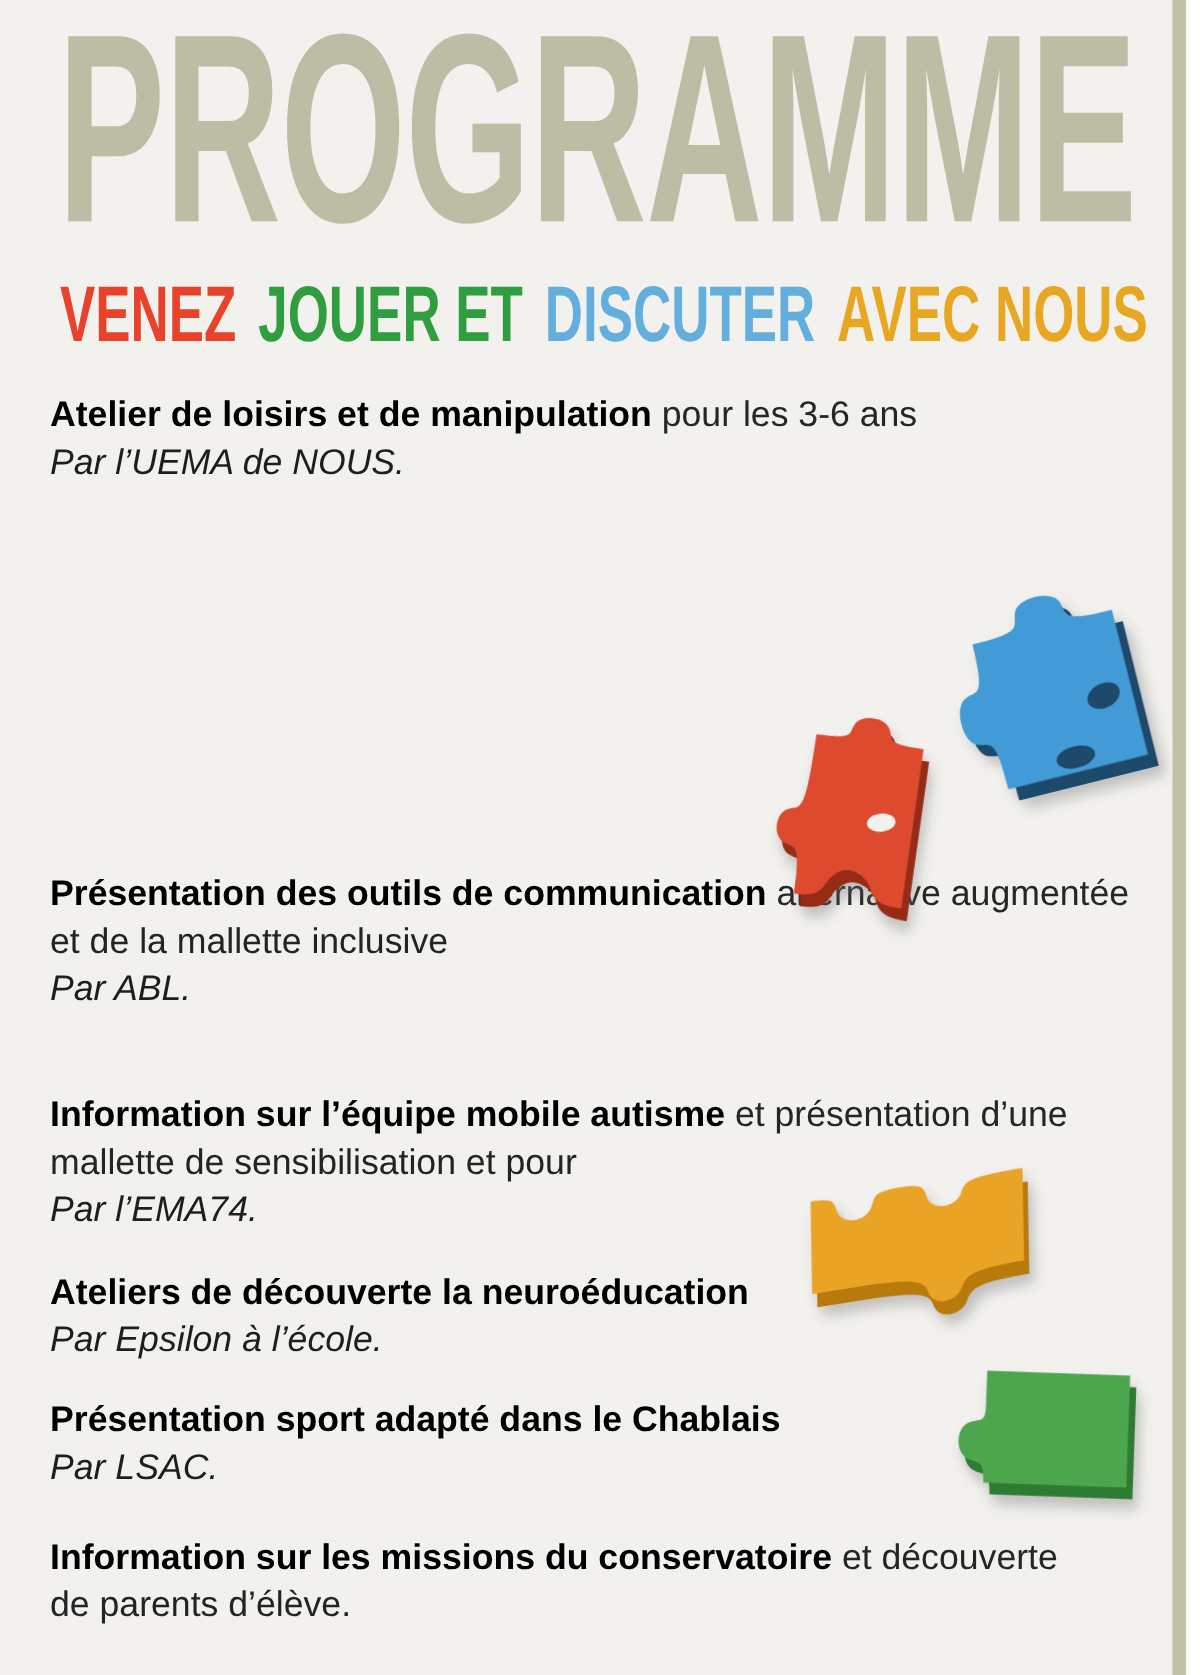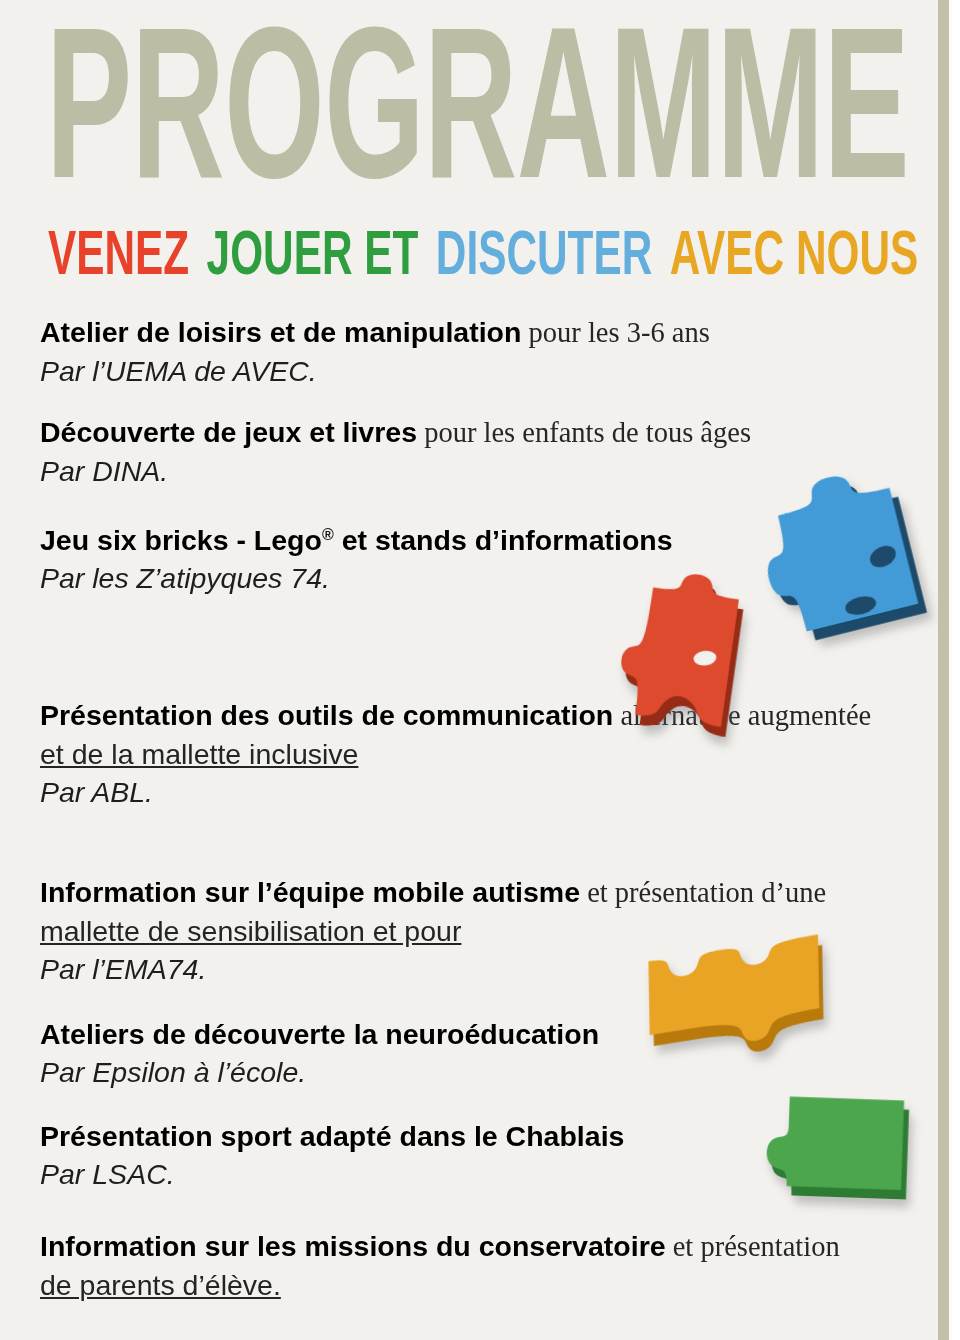--- a/index.html
+++ b/index.html
@@ -21,22 +21,22 @@
     transform:scaleX(0.672);transform-origin:left top;
   }
   .subtitle .w{display:inline-block;margin-right:26px;}
   .subtitle .w:last-child{margin-right:0;}
 
   
   .item{position:absolute;left:40px;width:900px;font-size:28.5px;line-height:38px;color:#242424;}
   .item .l1{white-space:nowrap;}
   .item b{font-weight:bold;color:#000000;}
   .item sup{font-size:16px;vertical-align:super;line-height:0;font-weight:bold;color:#161616;}
-  .item .reg{font-weight:normal;color:#262626;font-family:Liberation Serif, serif;}
-  .item .l2{white-space:nowrap;font-weight:normal;text-decoration:underline;}
+  .item .reg{font-weight:normal;color:#262626;}
+  .item .l2{white-space:nowrap;font-weight:normal;}
   .item .by{font-style:italic;white-space:nowrap;color:#1e1e1e;}
 
   
   .pz{position:absolute;overflow:visible;filter:drop-shadow(4px 8px 5px rgba(110,110,110,0.38));}
 
   
   .strip{position:absolute;top:0;height:100%;}
   .strip.olive{right:3px;width:11px;}
   .strip.white{right:0;width:3px;background:#fbfbfa;}
 </style>
@@ -46,32 +46,24 @@
 <div id="poster" style="background: rgb(242, 241, 238);">
 
   <div class="title" style="color: rgb(189, 188, 164);">PROGRAMME</div>
 
   <div class="subtitle">
     <span class="w" style="color: rgb(232, 67, 42);">VENEZ</span><span class="w" style="color: rgb(47, 158, 63);">JOUER ET</span><span class="w" style="color: rgb(100, 174, 221);">DISCUTER</span><span class="w" style="color: rgb(232, 167, 35);">AVEC NOUS</span>
   </div>
 
   <div class="item" style="top:313px">
     <div class="l1"><b>Atelier de loisirs et de manipulation</b><span class="reg"> pour les 3-6 ans</span></div>
-    <div class="by">Par l’UEMA de AVEC.</div>
+    <div class="by">Par l’UEMA de NOUS.</div>
   </div>
 
-  <div class="item" style="top:413px">
-    <div class="l1"><b>Découverte de jeux et livres</b><span class="reg"> pour les enfants de tous âges</span></div>
-    <div class="by">Par DINA.</div>
-  </div>
 
-  <div class="item" style="top:521px">
-    <div class="l1"><b>Jeu six bricks - Lego</b><sup>®</sup><b> et stands d’informations</b></div>
-    <div class="by">Par les Z’atipyques 74.</div>
-  </div>
 
 
   <div class="item" style="top:696px">
     <div class="l1"><b>Présentation des outils de communication</b><span class="reg"> alternative augmentée</span></div>
     <div class="l2">et de la mallette inclusive</div>
     <div class="by">Par ABL.</div>
   </div>
 
   <div class="item" style="top:873px">
     <div class="l1"><b>Information sur l’équipe mobile autisme</b><span class="reg"> et présentation d’une</span></div>
@@ -83,21 +75,21 @@
     <div class="l1"><b>Ateliers de découverte la neuroéducation</b></div>
     <div class="by">Par Epsilon à l’école.</div>
   </div>
 
   <div class="item" style="top:1117px">
     <div class="l1"><b>Présentation sport adapté dans le Chablais</b></div>
     <div class="by">Par LSAC.</div>
   </div>
 
   <div class="item" style="top:1227px">
-    <div class="l1"><b>Information sur les missions du conservatoire</b><span class="reg"> et présentation</span></div>
+    <div class="l1"><b>Information sur les missions du conservatoire</b><span class="reg"> et découverte</span></div>
     <div class="l2">de parents d’élève.</div>
   </div>
 
   <svg class="pz" style="left:755px;top:468px;width:162px;height:168px;transform:rotate(-14deg)" viewBox="-32 -32 155 155" preserveAspectRatio="none" aria-hidden="true">
     <path transform="translate(6,10)" d="M0,0 C40,0 34,-5 37,-14 C40,-26 70,-26 73,-14 C76,-5 70,0 110,0 L110,110 L0,110 C0,70 -5,76 -14,73 C-26,70 -26,40 -14,37 C-5,34 0,40 0,0 Z" fill="#1d4a6a"></path>
     <path d="M0,0 C40,0 34,-5 37,-14 C40,-26 70,-26 73,-14 C76,-5 70,0 110,0 L110,110 L0,110 C0,70 -5,76 -14,73 C-26,70 -26,40 -14,37 C-5,34 0,40 0,0 Z" fill="#429bd6"></path>
     <ellipse cx="88" cy="60" rx="13" ry="9" transform="rotate(-12 88 60)" fill="#1d4a6a"></ellipse>
     <ellipse cx="56" cy="99" rx="15" ry="8" fill="#1d4a6a"></ellipse>
   </svg>
 

